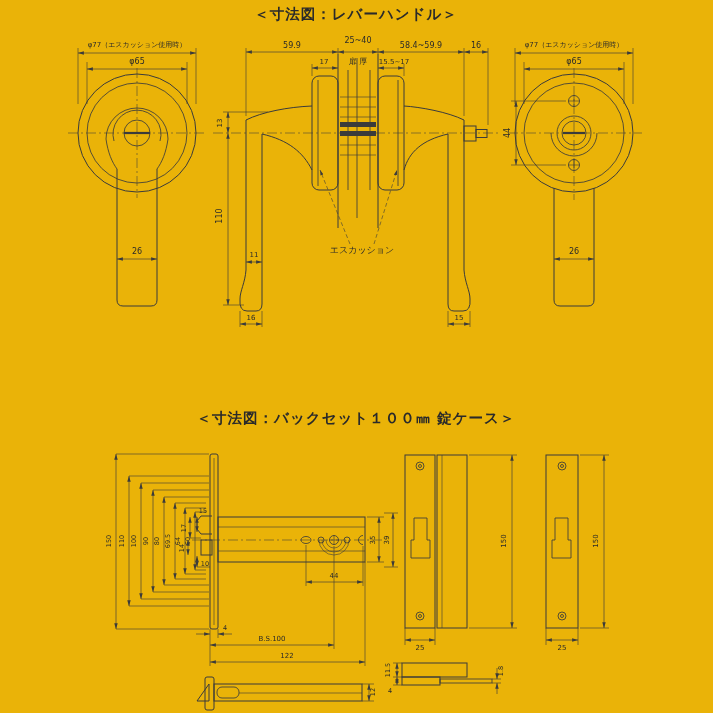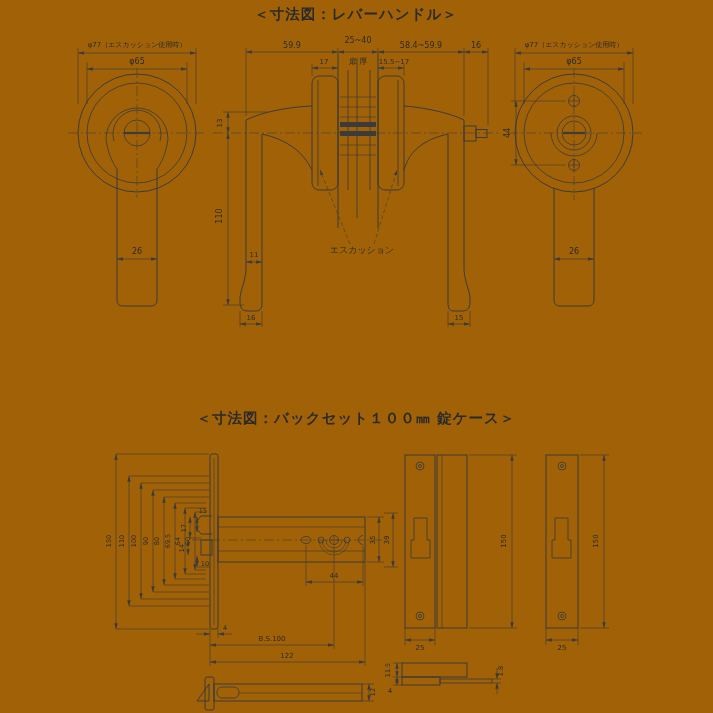--- a/index.html
+++ b/index.html
@@ -1,16 +1,16 @@
 <!DOCTYPE html>
 <html><head>
 <meta charset="utf-8">
 <style>
   html,body{margin:0;padding:0;background:#ffffff;}
-  .page{width:713px;height:713px;background:#a16207;position:relative;font-family:"DejaVu Sans",sans-serif;}
+  .page{width:713px;height:713px;background:#eab308;position:relative;font-family:"DejaVu Sans",sans-serif;}
   svg text{fill:#2a2a2a;font-family:"DejaVu Sans",sans-serif;}
   .title{font-size:14.5px;font-weight:bold;letter-spacing:1px;}
   .t9{font-size:9px;} .t8{font-size:8px;} .t7{font-size:7px;} .t65{font-size:6.5px;}
   .ol{fill:none;stroke:#3b3b3b;stroke-width:1;}
   .o9{fill:none;stroke:#3b3b3b;stroke-width:0.85;}
   .tl{fill:none;stroke:#3b3b3b;stroke-width:0.6;}
   .dim{fill:none;stroke:#3b3b3b;stroke-width:0.65;marker-start:url(#arr);marker-end:url(#arr);}
   .ae{fill:none;stroke:#3b3b3b;stroke-width:0.65;marker-end:url(#arr);}
   .cl{fill:none;stroke:#3b3b3b;stroke-width:0.55;stroke-dasharray:10 3 2 3;}
   .ld{fill:none;stroke:#3b3b3b;stroke-width:0.6;stroke-dasharray:4 2.5;marker-end:url(#arr);}

